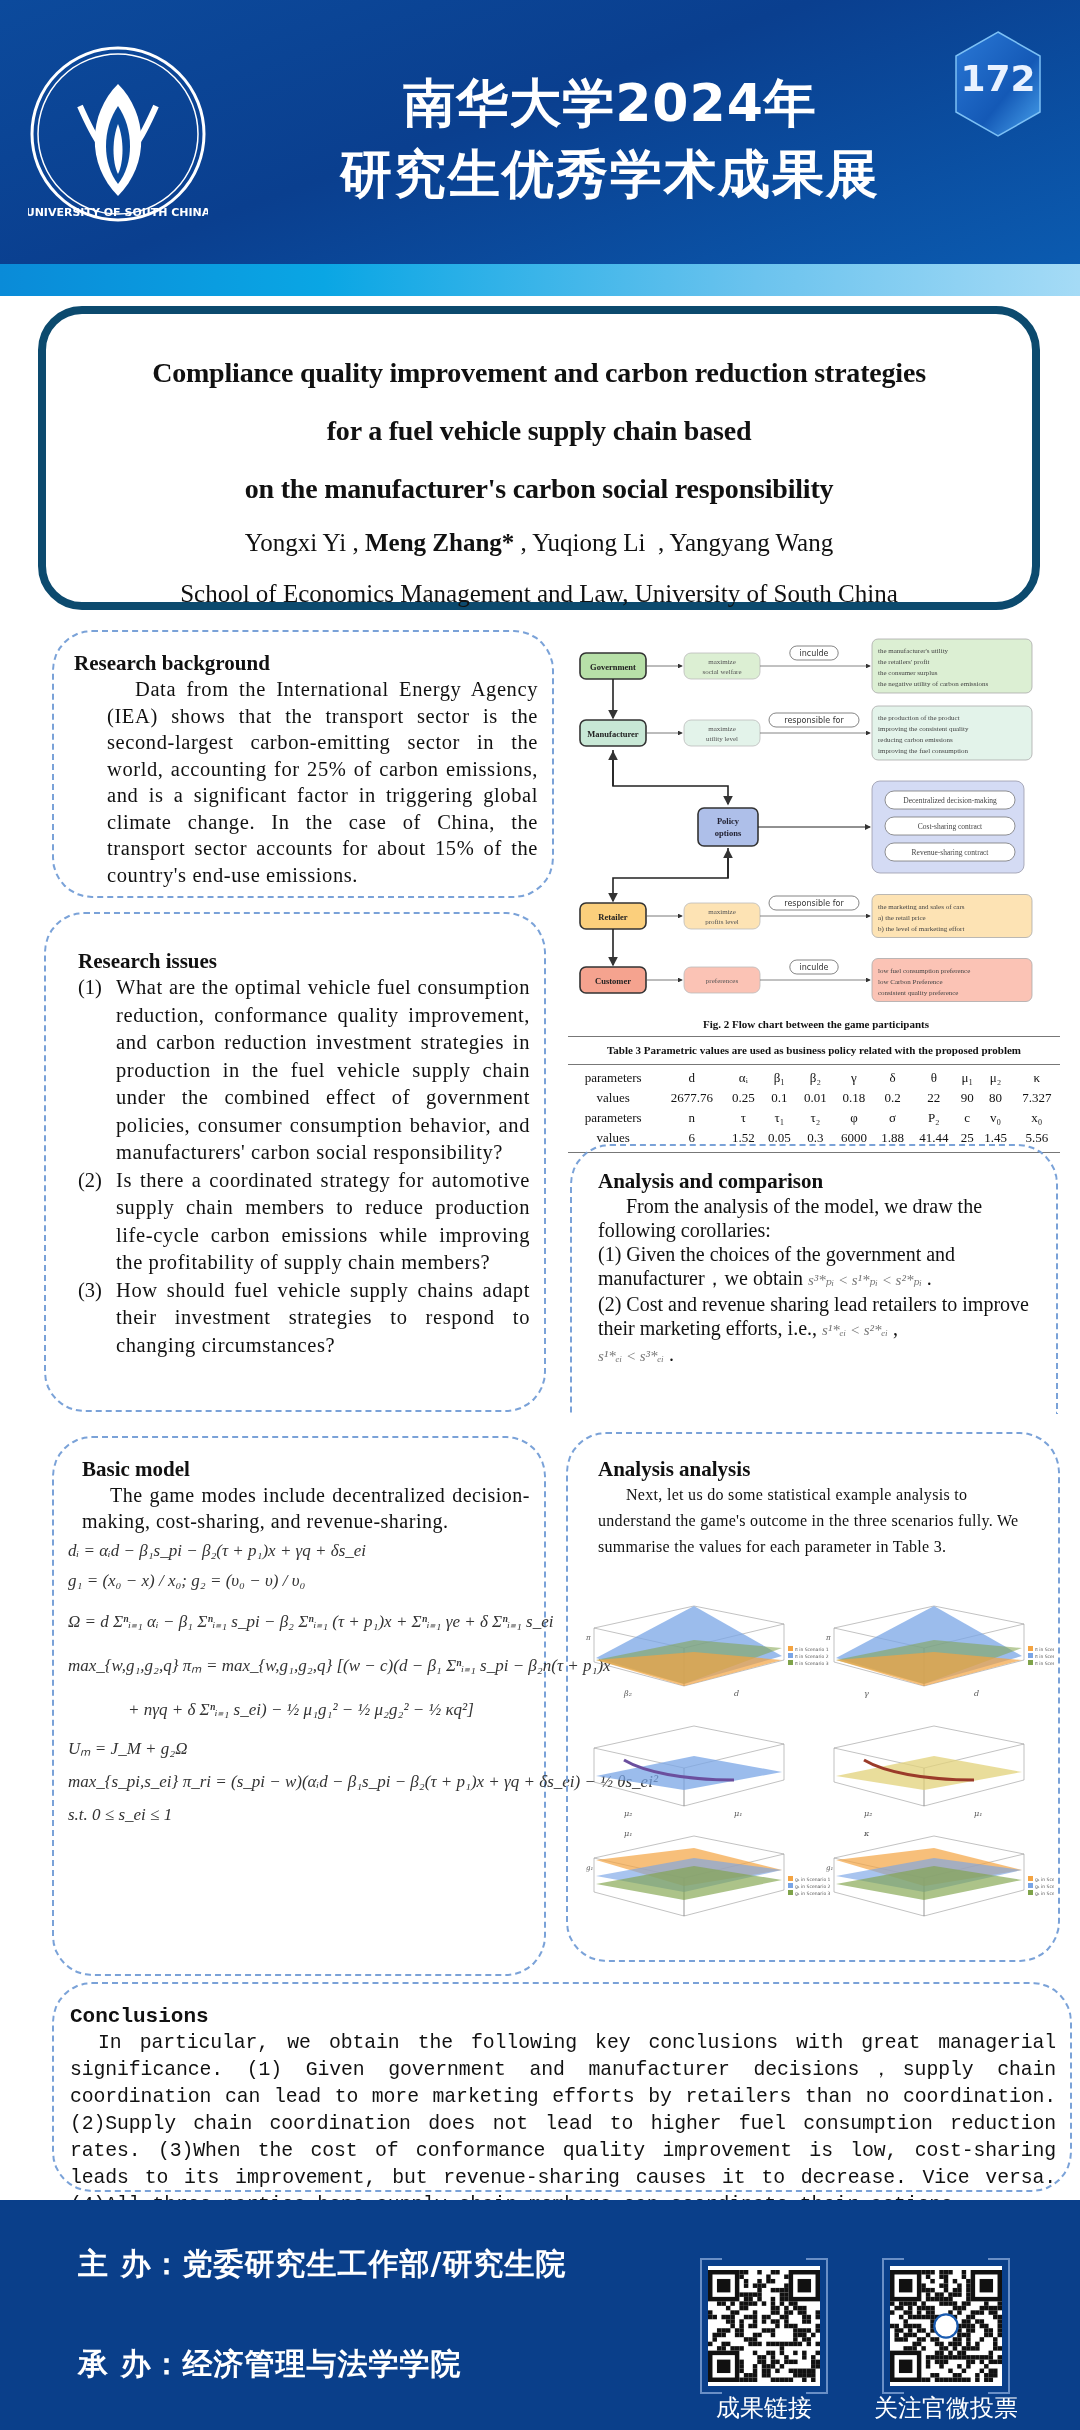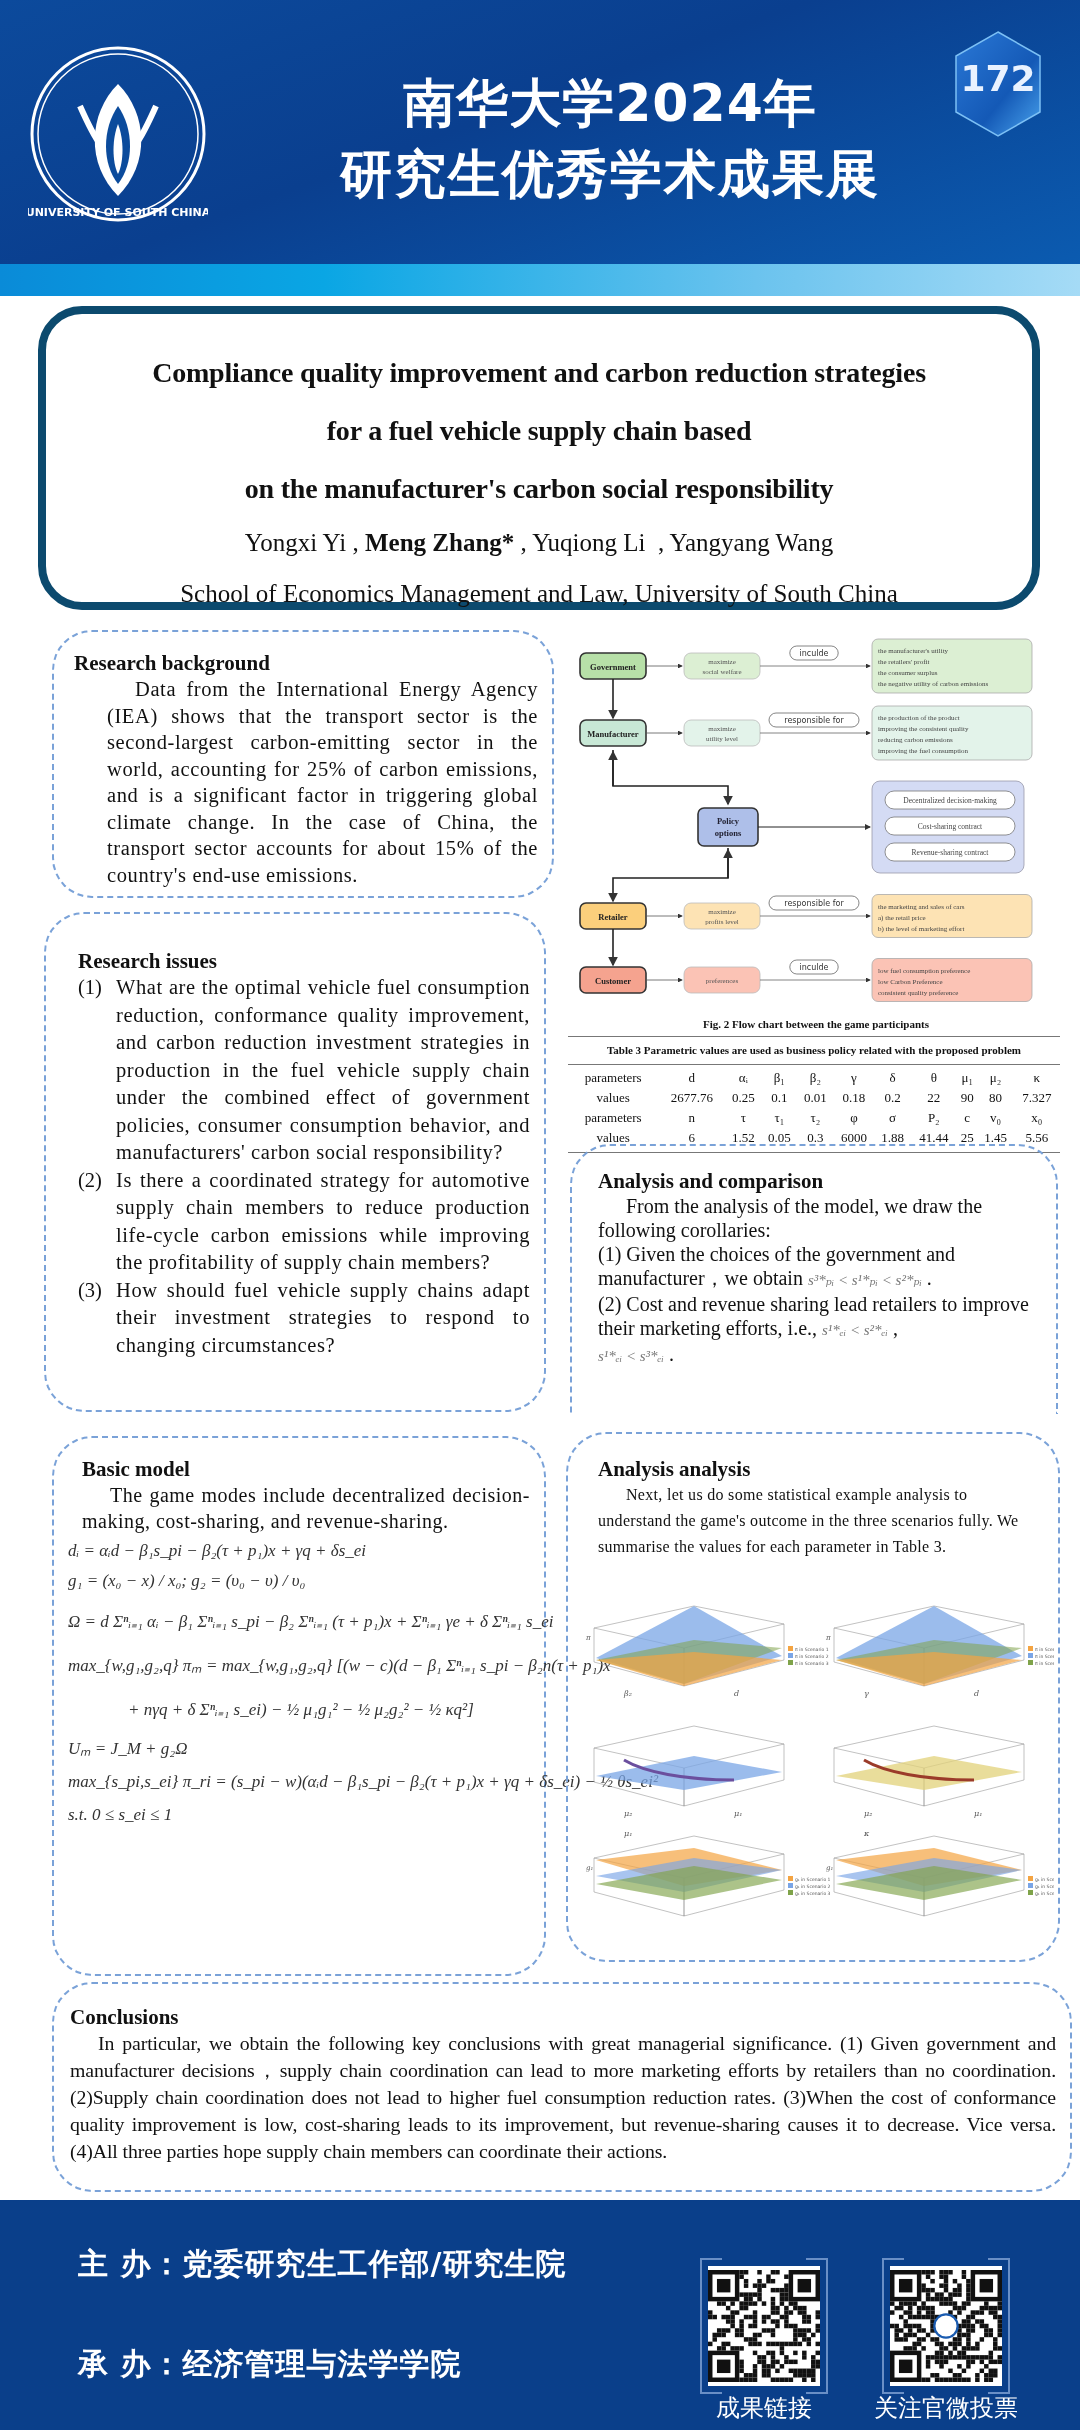--- a/index.html
+++ b/index.html
@@ -62,21 +62,21 @@
   #sec-analysis { left: 570px; top: 1144px; width: 488px; height: 270px; border-bottom: none;
     border-radius: 40px 40px 0 0; padding: 22px 14px 0 26px; }
   #sec-analysis p { font-size: 20px; line-height: 24px; text-align: left; }
   .ineq { font-style: italic; color: #777; font-size: 15px; }
 
   #sec-num { left: 566px; top: 1432px; width: 494px; height: 530px; padding: 22px 14px 0 30px; }
   #sec-num p { font-size: 16px; line-height: 26px; text-align: left; letter-spacing: 0.3px; }
 
   .plots { position: absolute; left: 584px; top: 1600px; width: 470px; height: 340px; }
 
-  #sec-concl { left: 52px; top: 1982px; width: 1020px; height: 210px; padding: 20px 14px 0 16px; }
+  #sec-concl { left: 52px; top: 1982px; width: 1020px; height: 210px; padding: 20px 14px 0 16px; font-family: Liberation Mono, monospace; }
   #sec-concl h3 { font-size: 21px; }
   #sec-concl p { font-size: 19.8px; line-height: 27px; letter-spacing: -0.1px; }
 
   
   .footer { position: absolute; left: 0; top: 2200px; width: 1080px; height: 230px; background: #0a3f8a; }
   .footer-line { position: absolute; left: 78px; color: #fff; font-family: "DejaVu Sans", sans-serif;
     font-weight: bold; font-size: 30px; letter-spacing: 1px; }
   .qr-wrap { position: absolute; top: 2258px; width: 128px; height: 136px; }
   .qr-bracket { position: absolute; inset: 0; border: 2px solid #6a8fc6; }
   .qr-bracket::before { content: ""; position: absolute; left: 20px; right: 20px; top: -3px; height: 4px; background: #0a3f8a; }

